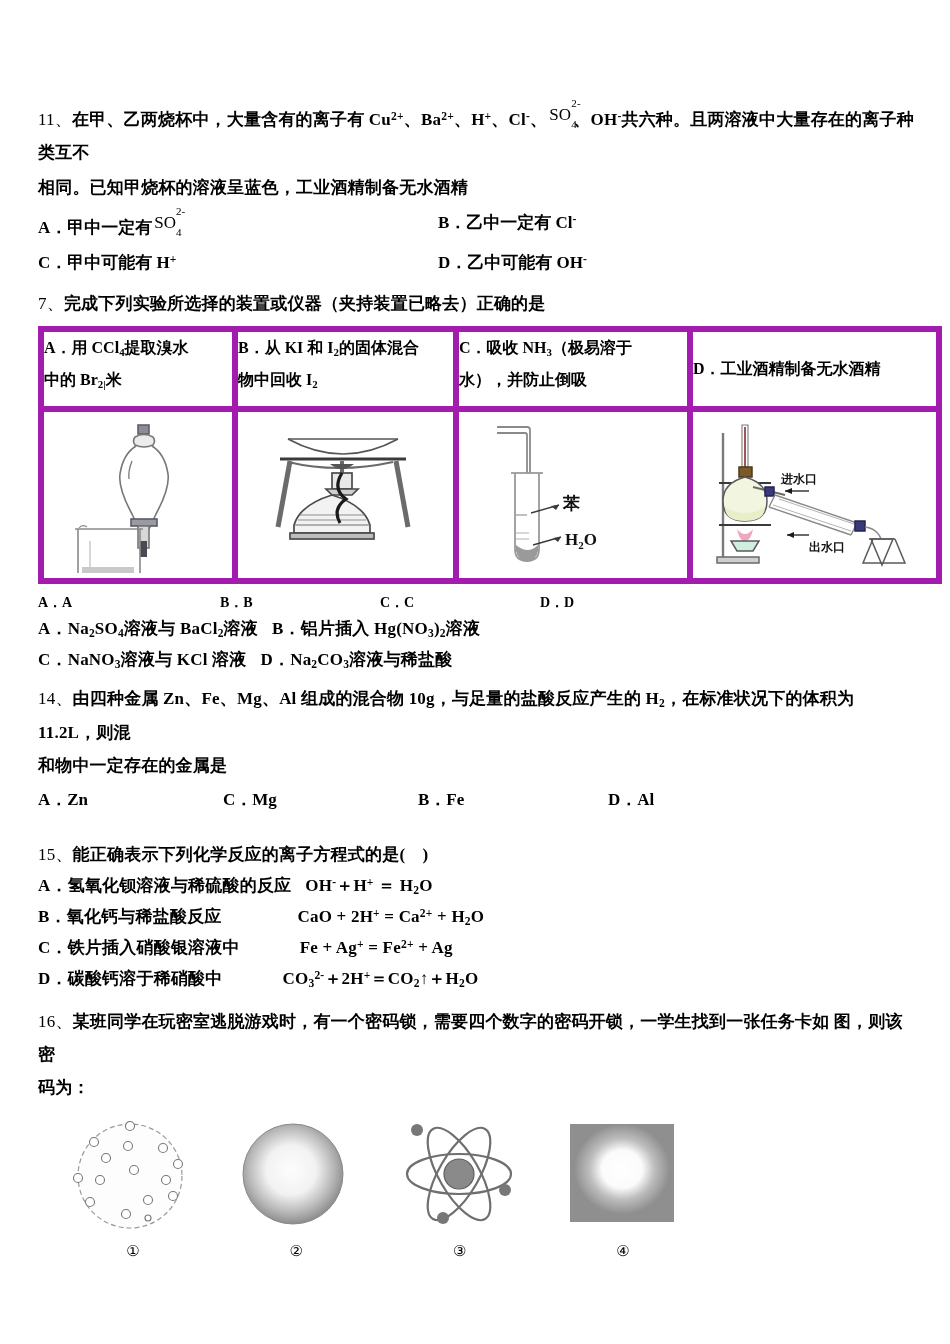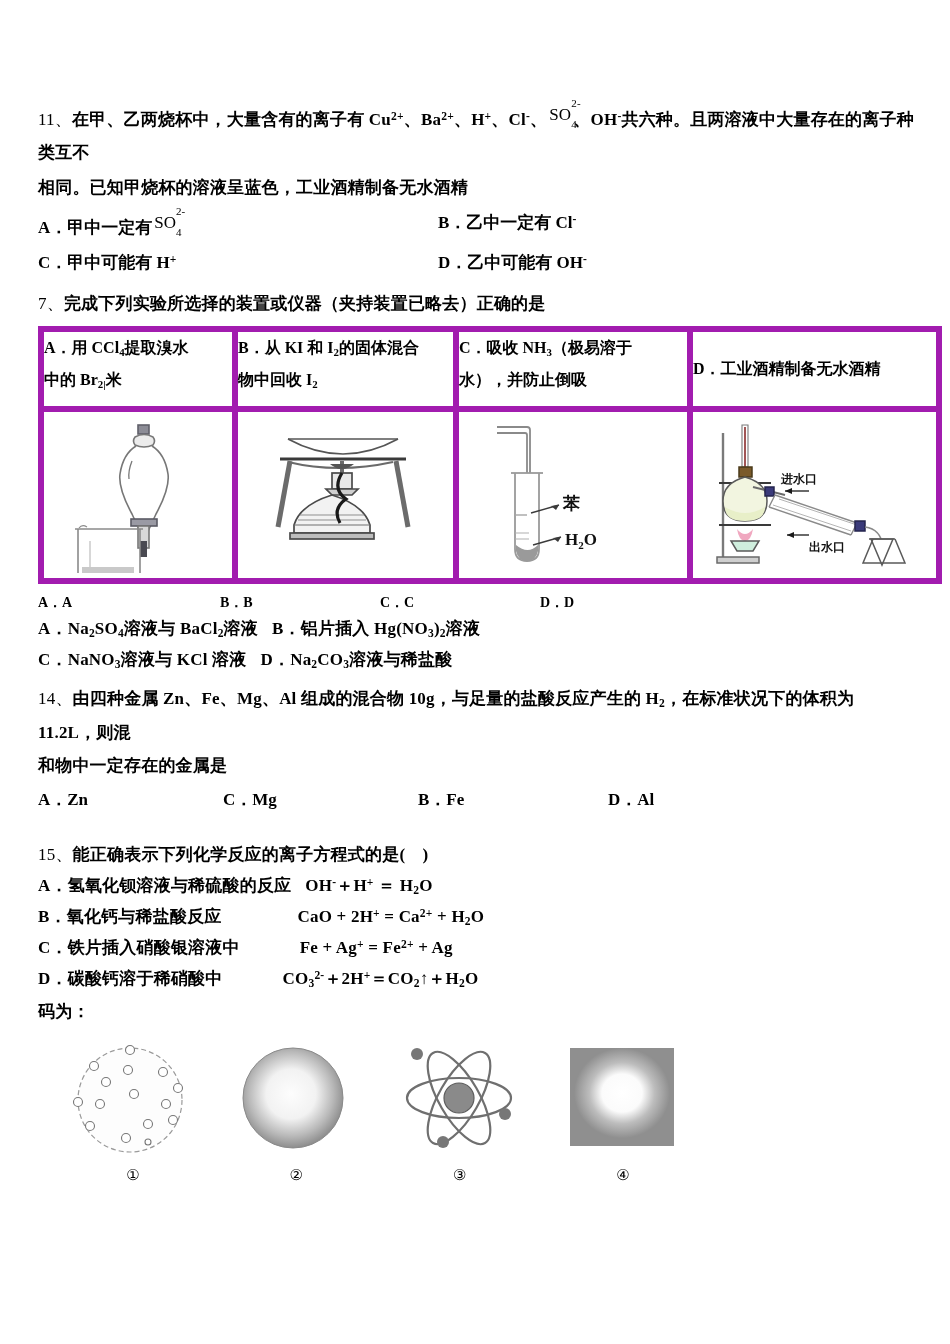--- a/index.html
+++ b/index.html
@@ -347,20 +347,23 @@
     <div class="qline tight">
       <span>B．</span><span>氧化钙与稀盐酸反应</span><span style="display:inline-block;width:76px"></span><span class="eqn">CaO + 2H<sup>+</sup> = Ca<sup>2+</sup> + H<sub>2</sub>O</span>
     </div>
     <div class="qline tight">
       <span>C．</span><span>铁片插入硝酸银溶液中</span><span style="display:inline-block;width:60px"></span><span class="eqn">Fe + Ag<sup>+</sup> = Fe<sup>2+</sup> + Ag</span>
     </div>
     <div class="qline tight">
       <span>D．</span><span>碳酸钙溶于稀硝酸中</span><span style="display:inline-block;width:60px"></span><span class="eqn">CO<sub>3</sub><sup>2-</sup>＋2H<sup>+</sup>＝CO<sub>2</sub>↑＋H<sub>2</sub>O</span>
     </div>
 
+    <div class="qline" style="margin-top:10px">
+      <span class="qnum">16、</span><span>某班同学在玩密室逃脱游戏时，有一个密码锁，需要四个数字的密码开锁，一学生找到一张任务卡如 图，则该密</span>
+    </div>
     <div class="qline">码为：</div>
 
     <div class="atom-strip">
 
       <div class="atom-cell">
         <svg width="130" height="112" viewBox="0 0 130 112">
           <circle cx="62" cy="56" r="52" fill="#fdfdfd" stroke="#9a9a9a" stroke-width="1.2" stroke-dasharray="5 3"></circle>
           <g fill="#ffffff" stroke="#777" stroke-width="1.1">
             <circle cx="62" cy="6" r="4.5"></circle>
               <circle cx="26" cy="22" r="4.5"></circle>

